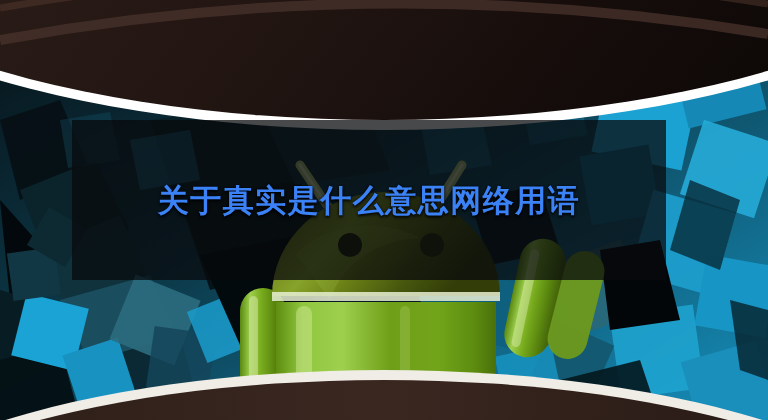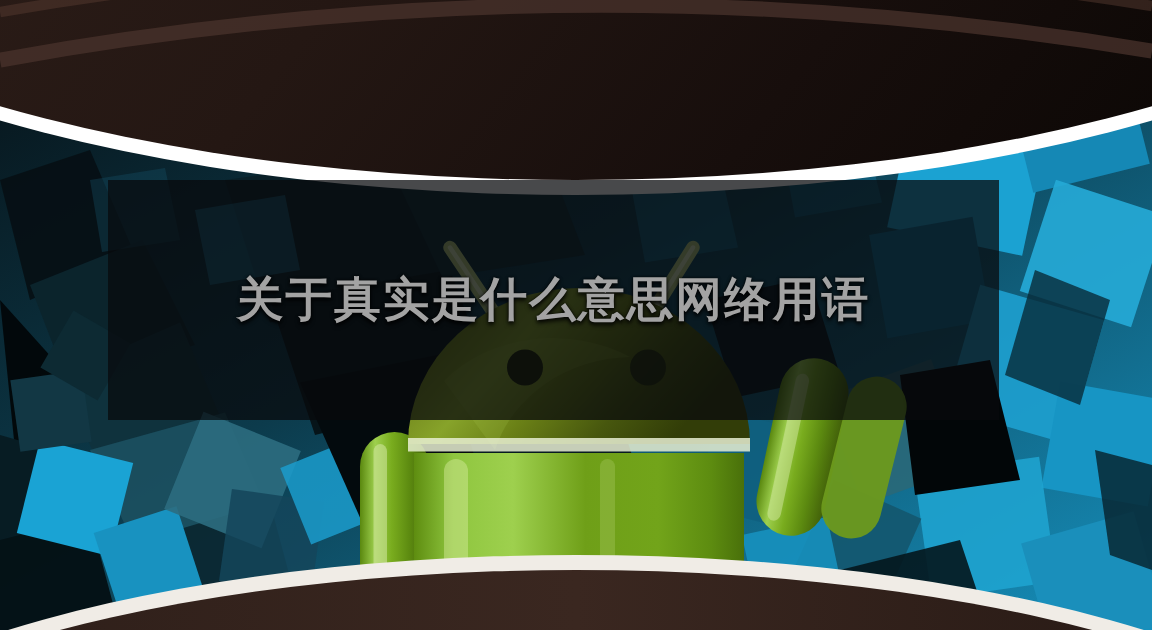--- a/index.html
+++ b/index.html
@@ -29,21 +29,21 @@
     left:72px;top:120px;
     width:594px;height:160px;
     background:rgba(8,10,12,0.74);
     display:flex;
     flex-direction:column;
     align-items:center;
     justify-content:center;
     gap:10px;
   }
   .cap-line{
-    color:#a3a3a3;
+    color:#3b82f6;
     font-size:31px;
     line-height:1.18;
     letter-spacing:1.5px;
     font-weight:700;
     white-space:nowrap;
     text-shadow:0 2px 3px rgba(0,0,0,0.85), 0 0 2px rgba(0,0,0,0.9);
     font-family:"DejaVu Serif","Liberation Serif",serif;
   }
 </style>
 </head>

